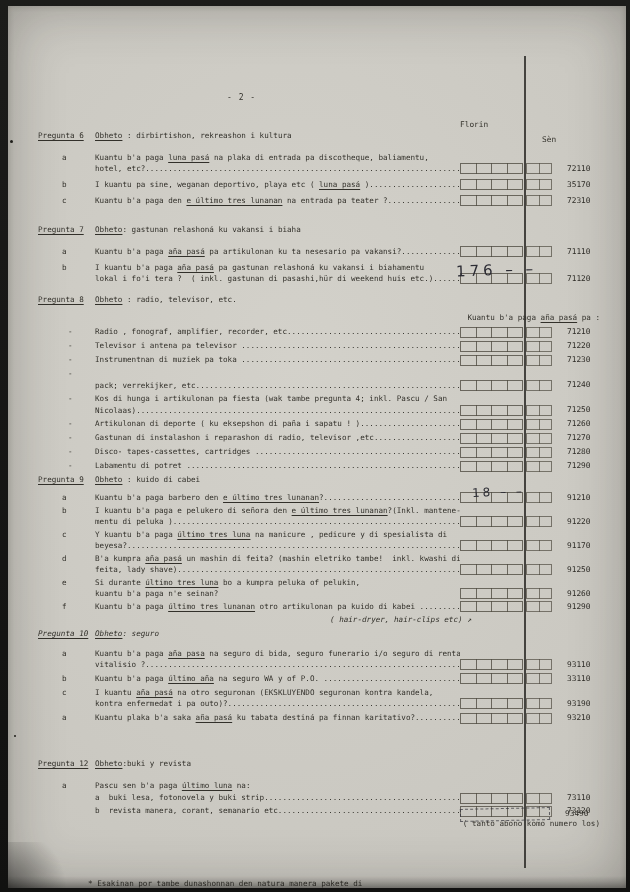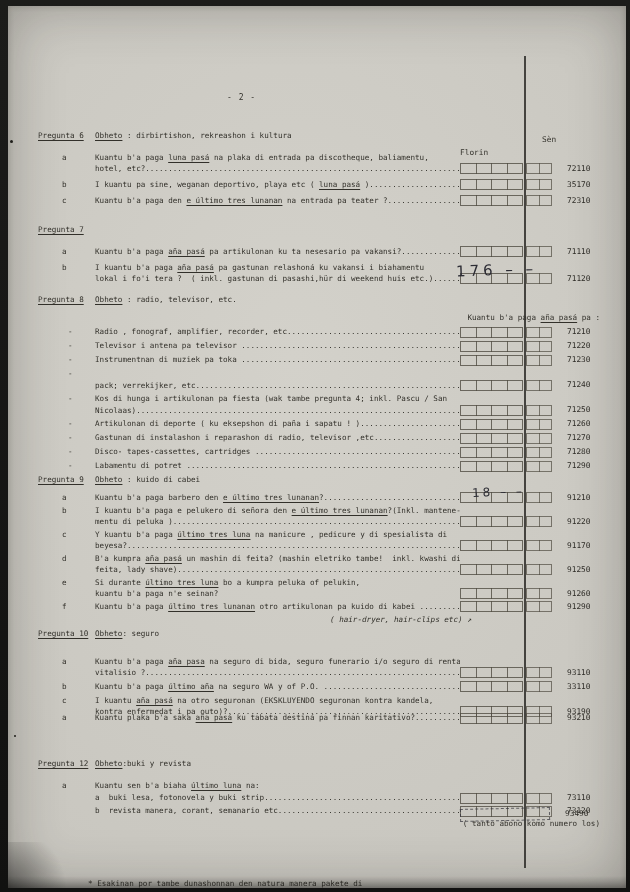--- a/index.html
+++ b/index.html
@@ -4,29 +4,29 @@
 <style>
   html,body{margin:0;padding:0;background:#141412;}
   .scan{position:relative;width:630px;height:892px;background:linear-gradient(#1c1c1a,#111110);overflow:hidden;
         font-family:"DejaVu Sans Mono",monospace;}
   .paper{position:absolute;left:8px;top:6px;width:618px;height:882px;color:#32302a;
          background:radial-gradient(130% 120% at 46% 40%, #d3d1ca 0%, #c9c7c0 55%, #b0aea6 100%);
          box-shadow:inset 0 0 55px rgba(20,18,14,.28), inset 0 0 6px rgba(20,18,14,.2);
          font-size:7.6px;line-height:11.5px;}
   .pageno{position:absolute;left:219px;top:86px;font-size:8px;letter-spacing:1px;}
   .colh{position:absolute;font-size:7.8px;}
-  .florin{left:452px;top:141px;}
+  .florin{left:452px;top:113px;}
   .sen{left:534px;top:128px;}
   .vline{position:absolute;left:516px;top:50px;width:1.6px;height:812px;background:rgba(45,44,40,.85);}
   .sec{position:absolute;left:30px;width:562px;}
   #s6{top:124px}#s7{top:218px}#s8{top:288px}#s9{top:468px}#s10{top:622px}#s11{top:706px}#s12{top:752px}
   #brow{position:absolute;left:30px;top:802px;width:562px;}
   .shead{display:flex;margin-bottom:10px;white-space:pre;}
   #s8 .shead,#s9 .shead{margin-bottom:6px;}
-  #s10 .shead{margin-bottom:16px;}
+  #s10 .shead{margin-bottom:8px;font-style:italic;}
   .stitle{flex:0 0 57px;text-decoration:underline;text-underline-offset:2px;}
   .sobj{white-space:pre;}
   .row{display:flex;align-items:flex-start;margin-bottom:4px;}
   #s8 .row{margin-bottom:2px;}
   #s9 .row{margin-bottom:1px;}
   #s10 .row{margin-bottom:2px;}
   #s12 .row{margin-bottom:1px;}
   .b{flex:0 0 57px;padding-left:24px;box-sizing:border-box;}
   .b.dash{padding-left:30px;}
   .t{flex:1 1 0;min-width:0;overflow:hidden;white-space:pre;}
@@ -95,20 +95,21 @@
             <span class="bxf"></span>
             <span class="bxs"></span>
             <span class="code">72310</span>
           </span>
       </div>
     </section>
 
     <section class="sec" id="s7">
       <div class="shead">
         <span class="stitle">Pregunta 7</span>
+        <span class="sobj"><span class="ul">Obheto</span><span>: gastunan relashoná ku vakansi i biaha</span></span>
       </div>
       <div class="row">
         <span class="b">a</span>
         <span class="t"><span>Kuantu b'a paga </span><span class="ul">aña pasá</span><span> pa artikulonan ku ta nesesario pa vakansi?......................................</span></span>
         <span class="ans">
             <span class="bxf"></span>
             <span class="bxs"></span>
             <span class="code">71110</span>
           </span>
       </div>
@@ -322,21 +323,21 @@
       </div>
     </section>
 
     <section class="sec" id="s12">
       <div class="shead">
         <span class="stitle">Pregunta 12</span>
         <span class="sobj"><span class="ul">Obheto</span><span>:buki y revista</span></span>
       </div>
       <div class="row">
         <span class="b">a</span>
-        <span class="t"><span>Kuantu sen b'a biaha </span><span class="ul">último luna</span><span> na:</span></span>
+        <span class="t"><span>Pascu sen b'a paga </span><span class="ul">último luna</span><span> na:</span></span>
       </div>
       <div class="row nb">
         <span class="t"><span>a  buki lesa, fotonovela y buki strip...........................................................</span></span>
         <span class="ans">
             <span class="bxf"></span>
             <span class="bxs"></span>
             <span class="code">73110</span>
           </span>
       </div>
       <div class="row nb">

